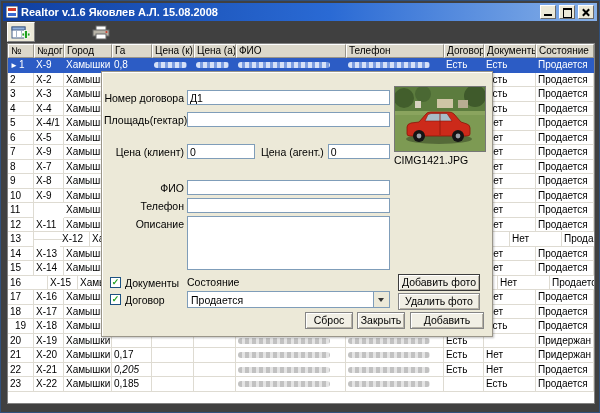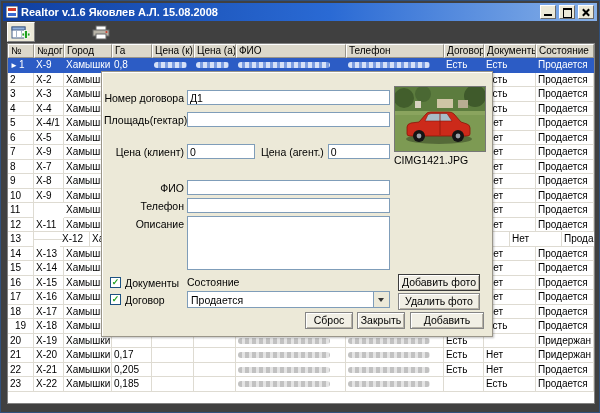--- a/index.html
+++ b/index.html
@@ -304,21 +304,21 @@
           <div class="cell" style="width: 40px;"></div>
           <div class="cell" style="width: 42px;"></div>
           <div class="cell" style="width: 42px;"></div>
           <div class="cell" style="width: 110px;"></div>
           <div class="cell" style="width: 98px;"></div>
           <div class="cell" style="width: 40px;"></div>
           <div class="cell" style="width: 52px;">Нет</div>
           <div class="cell" style="width: 58px;">Продается</div>
         </div>
         <div class="trow">
-          <div class="cell" style="width: 26px;">16</div>
+          <div class="cell" style="width: 40px;">16</div>
           <div class="cell" style="width: 30px;">Х-15</div>
           <div class="cell" style="width: 48px;">Хамышки</div>
           <div class="cell" style="width: 40px;"></div>
           <div class="cell" style="width: 42px;"></div>
           <div class="cell" style="width: 42px;"></div>
           <div class="cell" style="width: 110px;"></div>
           <div class="cell" style="width: 98px;"></div>
           <div class="cell" style="width: 40px;"></div>
           <div class="cell" style="width: 52px;">Нет</div>
           <div class="cell" style="width: 58px;">Продается</div>
@@ -385,21 +385,21 @@
           <div class="cell" style="width: 110px;"><span class="blur"></span></div>
           <div class="cell" style="width: 98px;"><span class="blur"></span></div>
           <div class="cell" style="width: 40px;">Есть</div>
           <div class="cell" style="width: 52px;">Нет</div>
           <div class="cell" style="width: 58px;">Придержан</div>
         </div>
         <div class="trow">
           <div class="cell" style="width: 26px;">22</div>
           <div class="cell" style="width: 30px;">Х-21</div>
           <div class="cell" style="width: 48px;">Хамышки</div>
-          <div class="cell" style="width: 40px;">0,205</div>
+          <div class="cell" style="width: 40px; font-style: italic;">0,205</div>
           <div class="cell" style="width: 42px;"></div>
           <div class="cell" style="width: 42px;"></div>
           <div class="cell" style="width: 110px;"><span class="blur"></span></div>
           <div class="cell" style="width: 98px;"><span class="blur"></span></div>
           <div class="cell" style="width: 40px;">Есть</div>
           <div class="cell" style="width: 52px;">Нет</div>
           <div class="cell" style="width: 58px;">Продается</div>
         </div>
         <div class="trow">
           <div class="cell" style="width: 26px;">23</div>

